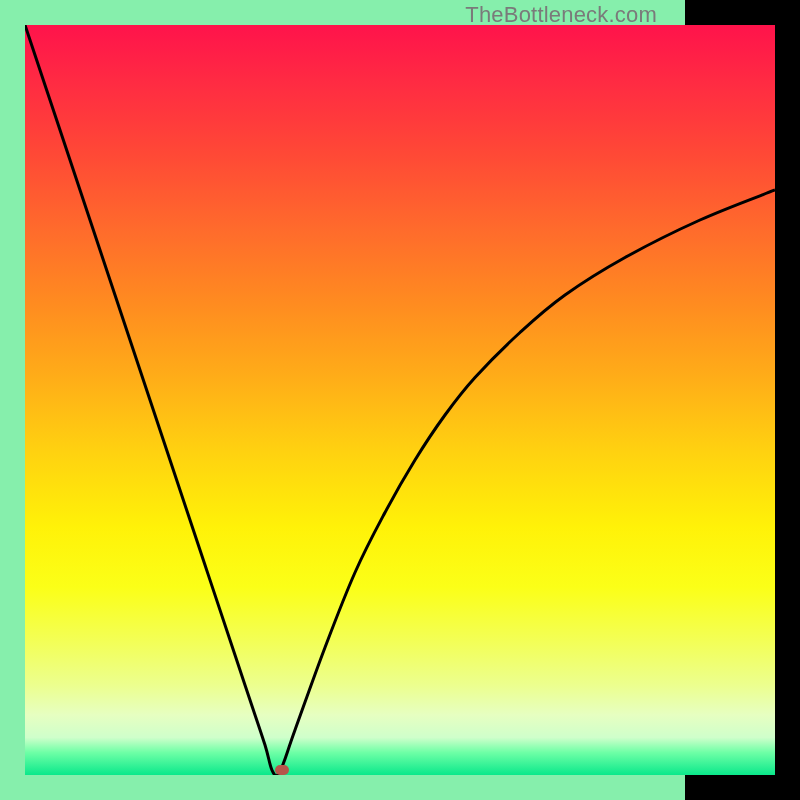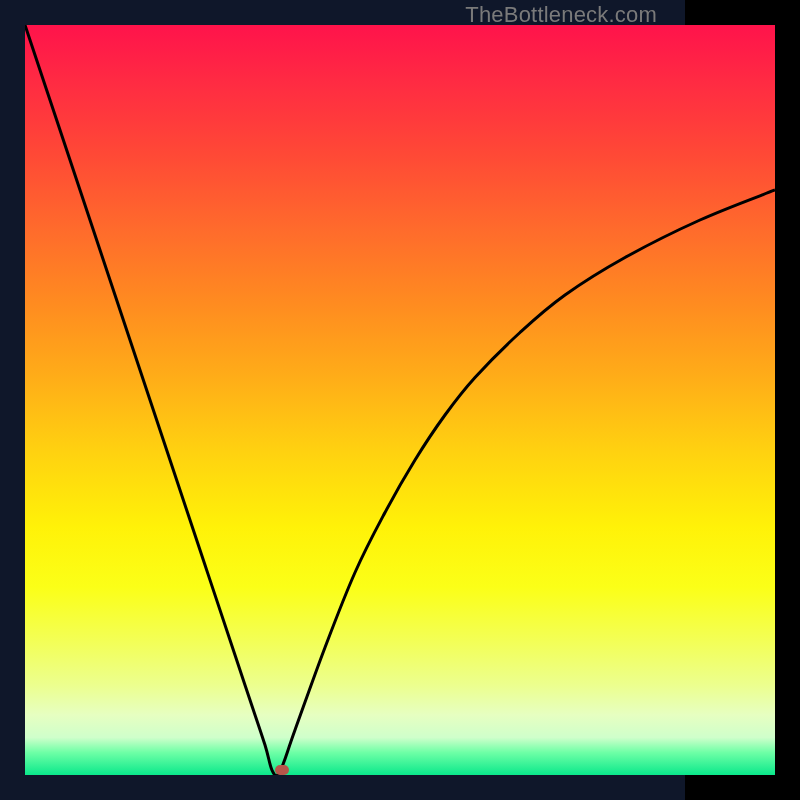--- a/index.html
+++ b/index.html
@@ -3,21 +3,21 @@
 <meta charset="utf-8">
 <style>
   * { margin: 0; padding: 0; box-sizing: border-box; }
   html, body { width: 800px; height: 800px; overflow: hidden; }
   body { background: #000; font-family: Arial, Helvetica, sans-serif; }
 
   .frame {
     position: absolute;
     left: 0; top: 0;
     width: 685px; height: 800px;
-    background: #0f172a;
+    background: #86efac;
   }
   .plot {
     position: absolute;
     left: 25px; top: 25px;
     width: 750px; height: 750px;
     background: linear-gradient(to bottom,
       #ff134b 0%,
       #ff2c42 8%,
       #ff4836 17%,
       #ff6a2c 27%,

